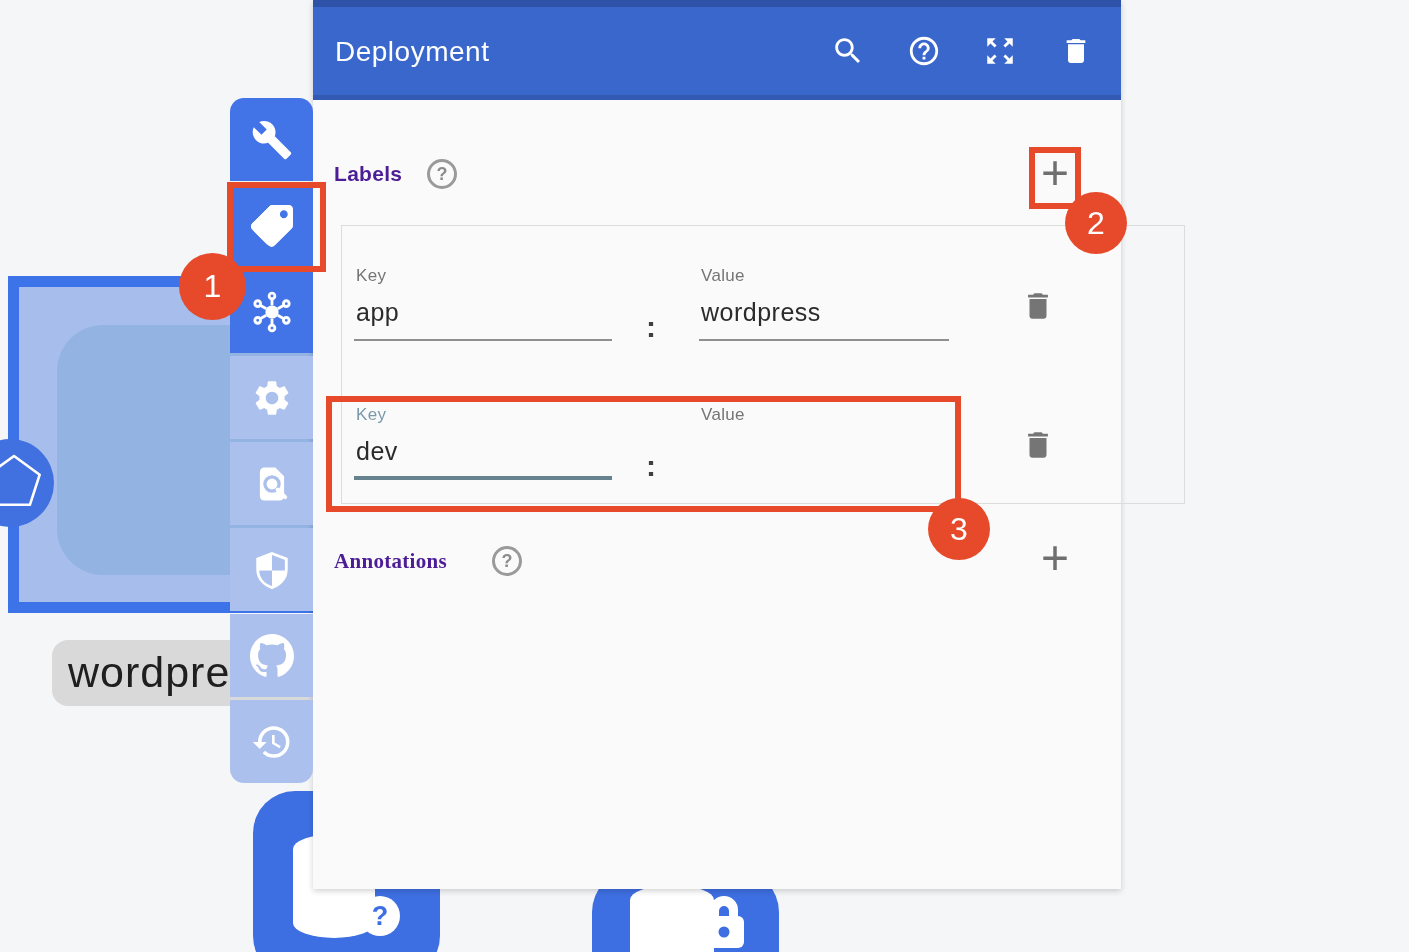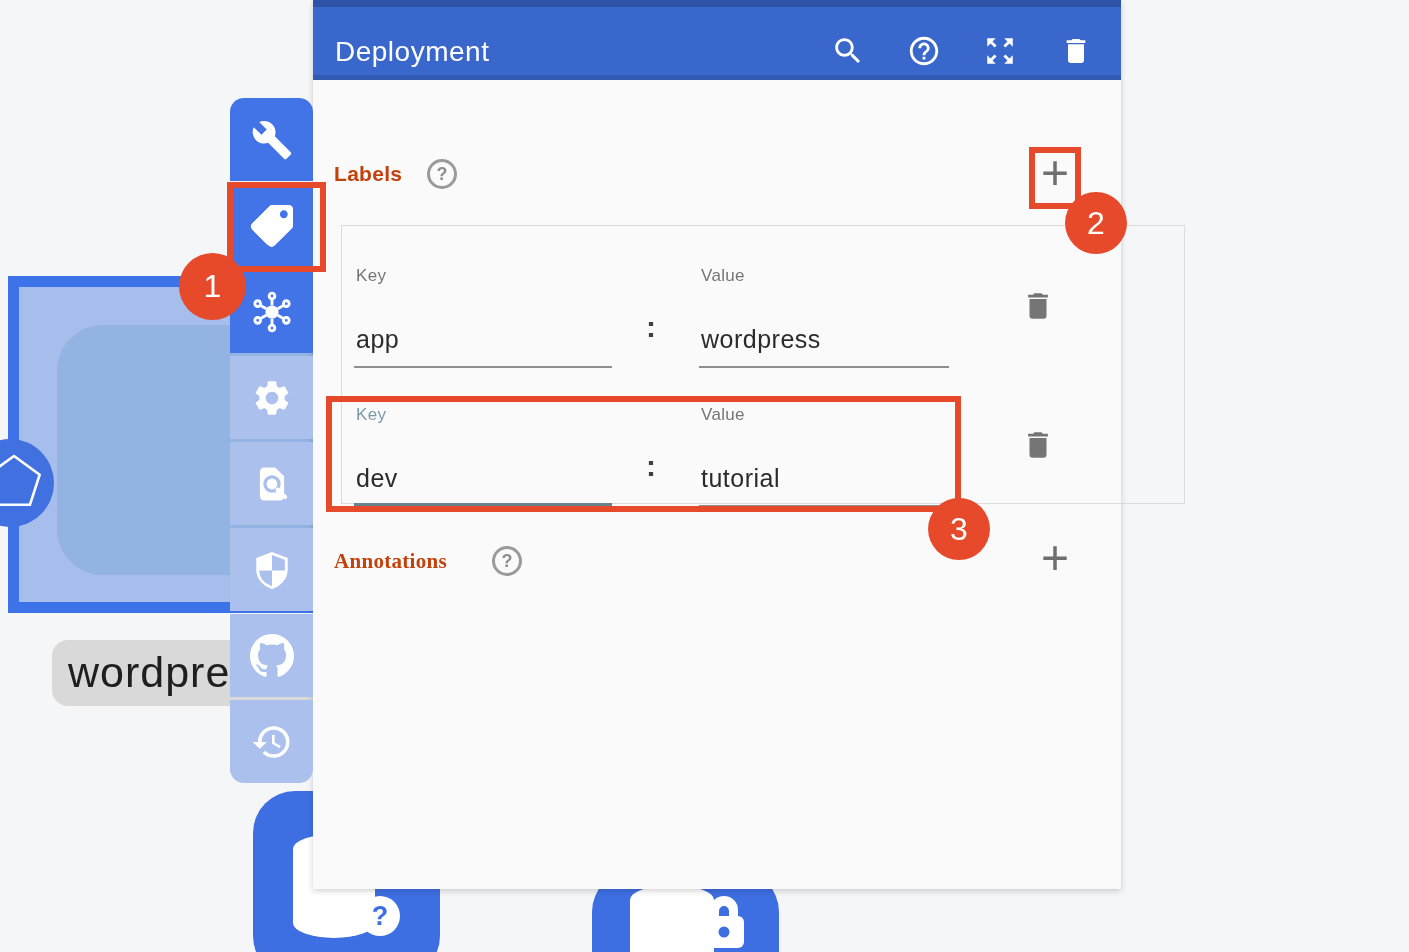--- a/index.html
+++ b/index.html
@@ -23,46 +23,46 @@
   .toolbar{position:absolute;left:230px;top:98px;width:83px;z-index:6;display:flex;flex-direction:column;gap:3px;}
   .tb-btn{width:83px;height:83px;display:flex;align-items:center;justify-content:center;}
   .tb-btn.active{background:#4274e8;}
   .tb-btn.inactive{background:#abc0ed;}
   .tb-btn:first-child{border-radius:14px 14px 0 0;}
   .tb-btn:last-child{border-radius:0 0 14px 14px;}
 
   
   .panel{position:absolute;left:313px;top:0;width:808px;height:889px;background:#fafafa;z-index:5;
     box-shadow:0 2px 6px rgba(0,0,0,.18);}
-  .panel-header{position:absolute;left:0;top:0;width:100%;height:80px;background:#3a67cb;}
+  .panel-header{position:absolute;left:0;top:0;width:100%;height:100px;background:#3a67cb;}
   .panel-header::before{content:"";position:absolute;left:0;top:0;width:100%;height:7px;background:rgba(16,32,88,.30);}
   .panel-header::after{content:"";position:absolute;left:0;bottom:0;width:100%;height:5px;background:rgba(0,0,0,.12);}
   .panel-title{position:absolute;left:22px;top:36px;color:#fff;font-size:28px;font-weight:400;letter-spacing:.5px;}
   .hdr-icons{position:absolute;right:27px;top:33px;display:flex;gap:40px;align-items:center;}
   .hdr-icon{width:36px;height:36px;display:flex;align-items:center;justify-content:center;cursor:pointer;}
 
-  .sec-title{position:absolute;font-size:21px;font-weight:700;color:#c2410c;letter-spacing:.3px;}
+  .sec-title{position:absolute;font-size:21px;font-weight:700;color:#4c1d95;letter-spacing:.3px;}
   .help-ring{position:absolute;width:24px;height:24px;border:3px solid #9a9a9a;border-radius:50%;
     color:#8c8c8c;font-size:18px;font-weight:700;text-align:center;line-height:24px;}
   .plus-btn{position:absolute;width:44px;height:44px;color:#6f6f6f;font-size:48px;font-weight:200;
     text-align:center;line-height:40px;cursor:pointer;user-select:none;}
 
   .labels-card{position:absolute;left:28px;top:225px;width:844px;height:279px;
     border:1px solid #dcdcdc;box-sizing:border-box;}
   .kv-row{position:absolute;left:0;width:100%;}
   .kv-row.r1{top:0;height:139px;}
   .kv-row.r2{top:139px;height:139px;}
   .kv-group{position:absolute;top:0;height:100%;}
   .kv-group.key{left:12px;width:256px;}
   .kv-group.val{left:357px;width:248px;text-decoration:underline;}
   .kv-label{position:absolute;top:40px;left:2px;font-size:17px;color:#757575;letter-spacing:.3px;}
   .kv-label.focused{color:#7b99ab;}
   .kv-input{position:absolute;top:72px;left:0;width:100%;font-family:"Liberation Sans",sans-serif;
     font-size:25px;color:#2b2b2b;background:transparent;border:none;outline:none;
-    border-bottom:2px solid #8f8f8f;padding:0 0 12px 2px;letter-spacing:.5px;margin-top:27px;}
+    border-bottom:2px solid #8f8f8f;padding:0 0 12px 2px;letter-spacing:.5px;}
   .kv-input.focused{border-bottom:4px solid #66828e;padding-bottom:10px;}
   .kv-colon{position:absolute;left:304px;top:84px;font-size:30px;font-weight:700;color:#3f3f3f;}
   .row-trash{position:absolute;left:676px;top:60px;width:40px;height:40px;cursor:pointer;
     display:flex;align-items:center;justify-content:center;}
 
   
   .red-box{position:absolute;border:6px solid #e64a2b;box-sizing:border-box;z-index:20;pointer-events:none;}
   .red-box.b1{left:227px;top:182px;width:99px;height:90px;}
   .red-box.b2{left:1029px;top:147px;width:52px;height:62px;}
   .red-box.b3{left:326px;top:396px;width:635px;height:116px;}
@@ -231,21 +231,20 @@
       </div>
 
       <div class="kv-row r2">
         <div class="kv-group key">
           <div class="kv-label focused">Key</div>
           <input class="kv-input focused" type="text" value="dev" style="">
         </div>
         <div class="kv-colon">:</div>
         <div class="kv-group val">
           <div class="kv-label">Value</div>
-          <input class="kv-input" type="text" value="tutorial" style="">
         </div>
         <div class="row-trash">
           <svg width="34" height="34" viewBox="0 0 24 24">
               <path fill="#757575" d="M6 19c0 1.1.9 2 2 2h8c1.1 0 2-.9 2-2V7H6v12zM19 4h-3.5l-1-1h-5l-1 1H5v2h14V4z"></path>
             </svg>
         </div>
       </div>
     </div>
 
     <div class="sec-title" style="left:21px;top:549px;font-family:Liberation Serif, serif;">Annotations</div>

